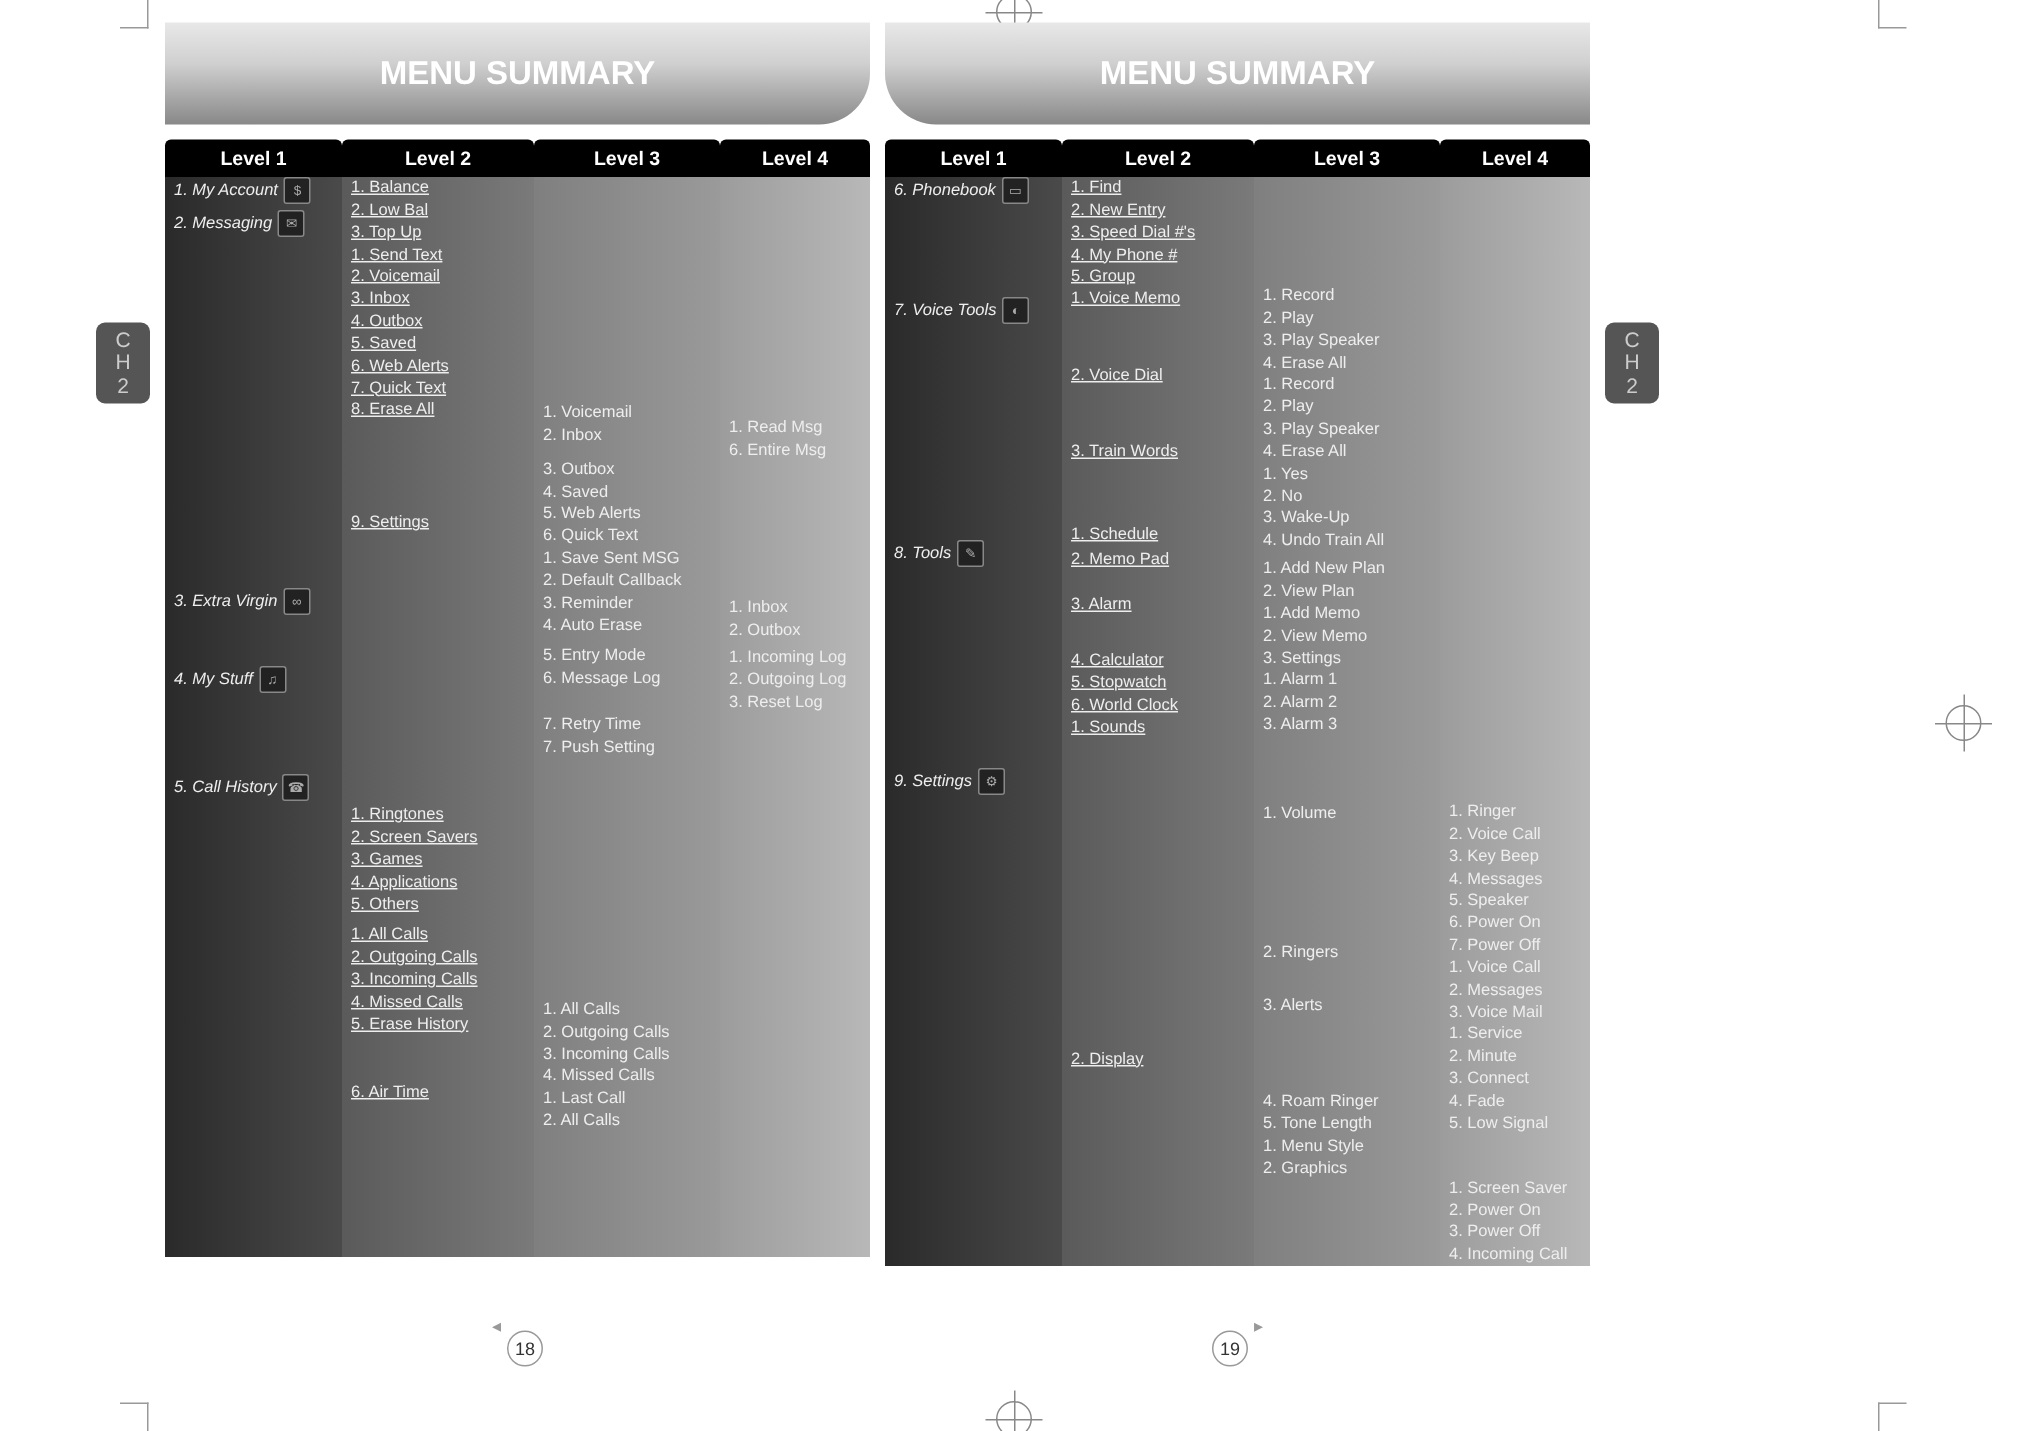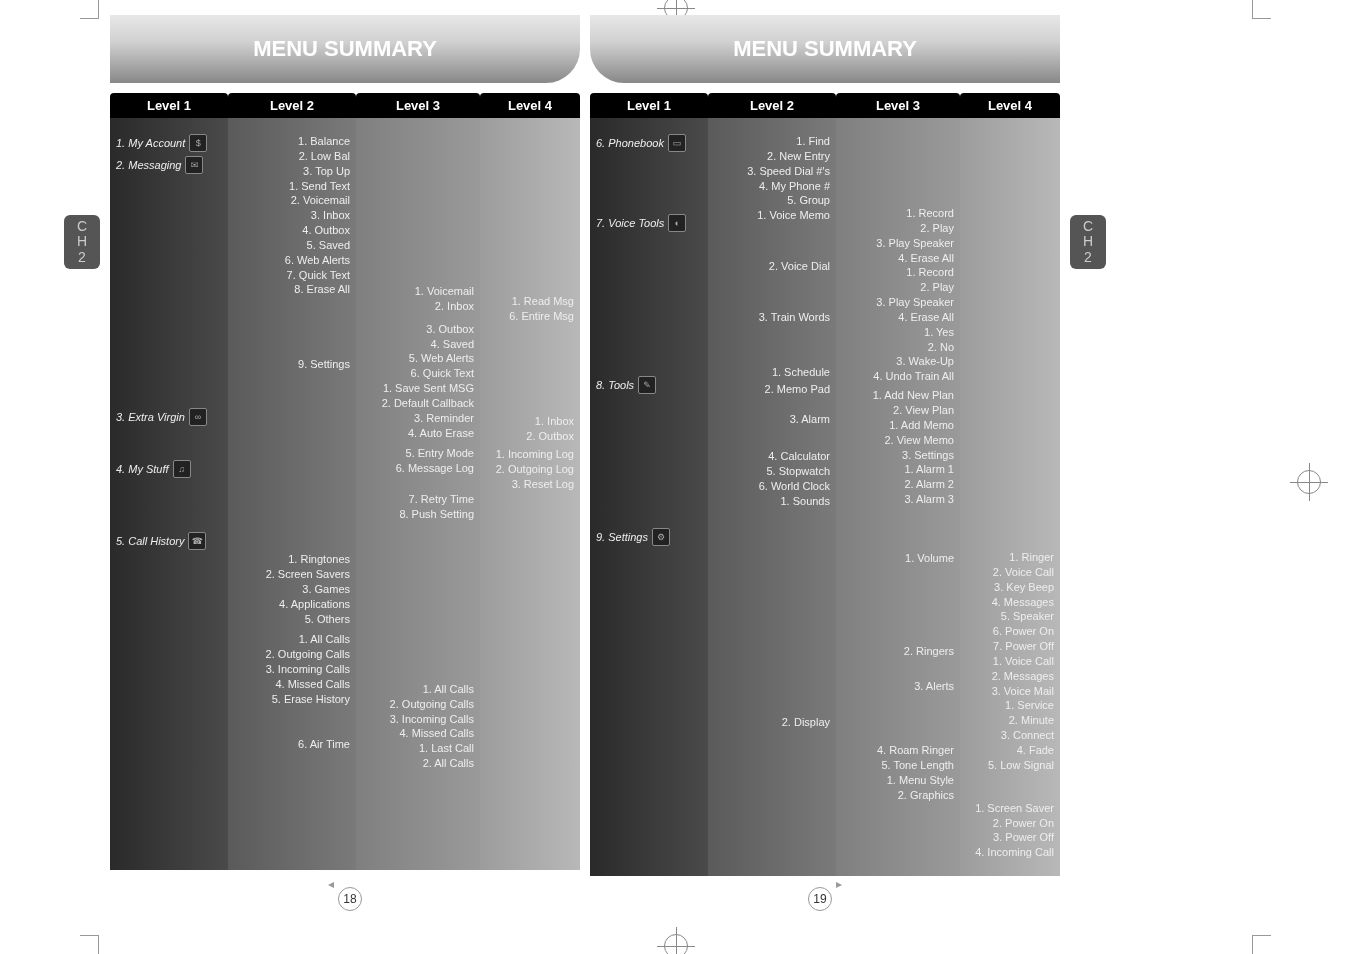--- a/index.html
+++ b/index.html
@@ -110,32 +110,32 @@
     background: #000;
     color: #fff;
     font-weight: bold;
     text-align: center;
     padding: 5px 0;
     font-size: 13px;
     border-radius: 4px 4px 0 0;
   }
   .col-body {
     flex: 1;
-    padding: 16px 6px;
+    padding: 0 6px;
     color: #eee;
     line-height: 1.35;
     min-height: 720px;
-    text-align: right;
   }
   .col.l1 .col-body {
     background: linear-gradient(to right, #2a2a2a, #4a4a4a);
     font-style: italic;
   }
   .col.l2 .col-body {
     background: linear-gradient(to right, #5a5a5a, #7a7a7a);
+    text-decoration: underline;
   }
   .col.l3 .col-body {
     background: linear-gradient(to right, #7f7f7f, #9a9a9a);
   }
   .col.l4 .col-body {
     background: linear-gradient(to right, #9c9c9c, #b8b8b8);
   }
 
   .section { margin-bottom: 4px; }
   .section-title {
@@ -306,21 +306,21 @@
             <div>4. Auto Erase</div>
           </div>
           <div style="height: 6px;"></div>
           <div class="items">
             <div>5. Entry Mode</div>
             <div>6. Message Log</div>
           </div>
           <div style="height: 16px;"></div>
           <div class="items">
             <div>7. Retry Time</div>
-            <div>8. Push Setting</div>
+            <div>7. Push Setting</div>
           </div>
           <div style="height: 160px;"></div>
           <div class="items">
             <div>1. All Calls</div>
             <div>2. Outgoing Calls</div>
             <div>3. Incoming Calls</div>
             <div>4. Missed Calls</div>
             <div>1. Last Call</div>
             <div>2. All Calls</div>
           </div>

